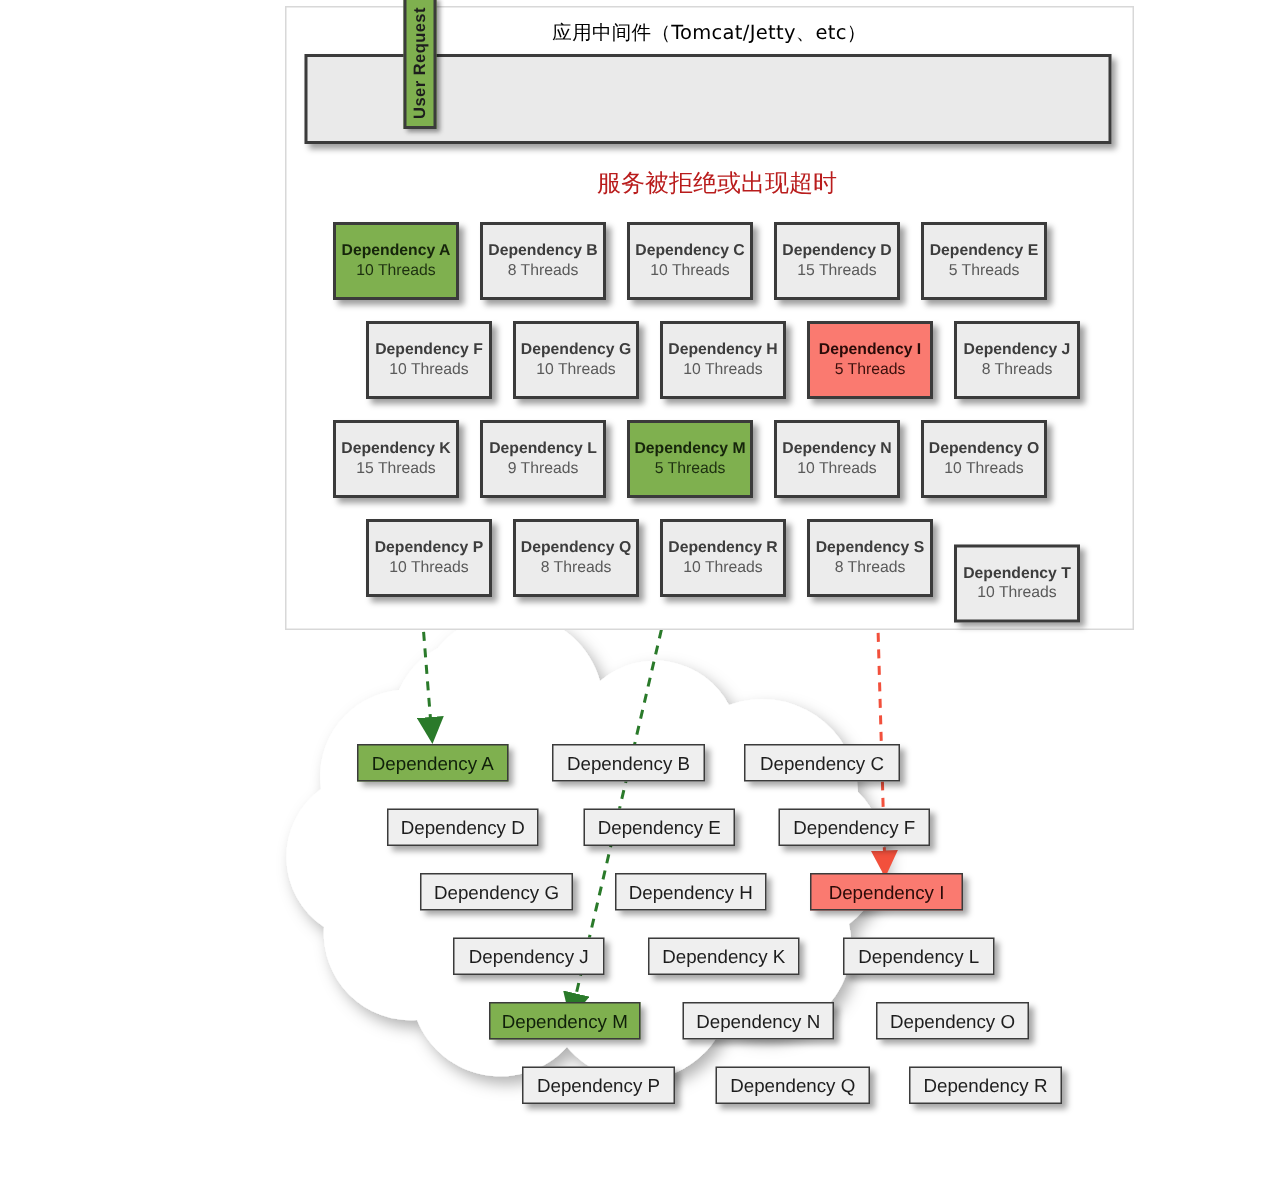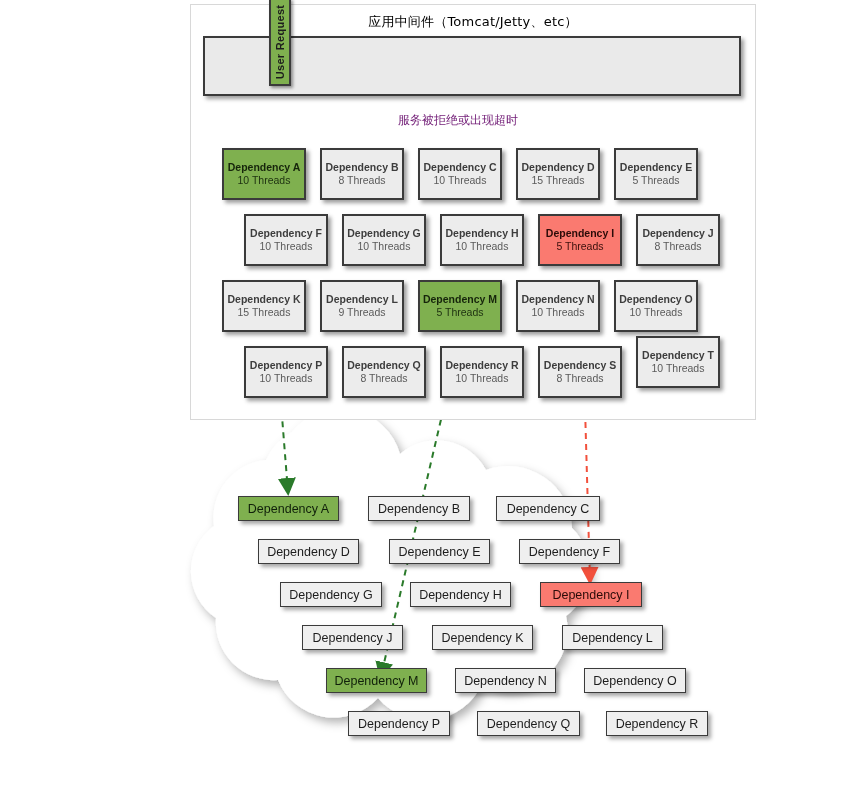--- a/index.html
+++ b/index.html
@@ -37,21 +37,21 @@
     display:flex;align-items:center;justify-content:center;
   }
   .user-request span{
     transform:rotate(-90deg);white-space:nowrap;
     font-size:11px;font-weight:bold;color:#1d1d1d;letter-spacing:.3px;
   }
 
   
   .orange-label{
     position:absolute;left:398px;top:112px;
-    font-size:12px;color:#701a75;font-family:Liberation Serif, serif;
+    font-size:16px;color:#b91c1c;font-family:Liberation Serif, serif;
     white-space:nowrap;
   }
 
   
   .dep{
     position:absolute;width:84px;height:52px;box-sizing:border-box;
     background:#ececec;border:2px solid #3b3b3b;
     box-shadow:3px 3px 4px rgba(0,0,0,.38);
     display:flex;flex-direction:column;align-items:center;justify-content:center;
     line-height:1.25;
@@ -207,21 +207,21 @@
         <div class="th">8 Threads</div>
       </div>
       <div class="dep" style="left: 440px; top: 346px;">
         <div class="nm">Dependency R</div>
         <div class="th">10 Threads</div>
       </div>
       <div class="dep" style="left: 538px; top: 346px;">
         <div class="nm">Dependency S</div>
         <div class="th">8 Threads</div>
       </div>
-      <div class="dep" style="left: 636px; top: 336px;">
+      <div class="dep" style="left: 636px; top: 363px;">
         <div class="nm">Dependency T</div>
         <div class="th">10 Threads</div>
       </div>
     </div>
 
   <div id="cloud">
       <div class="cdep green" style="left: 58px; top: 78px; width: 101px;">
         <span>Dependency A</span>
       </div>
       <div class="cdep" style="left: 188px; top: 78px; width: 102px;">

